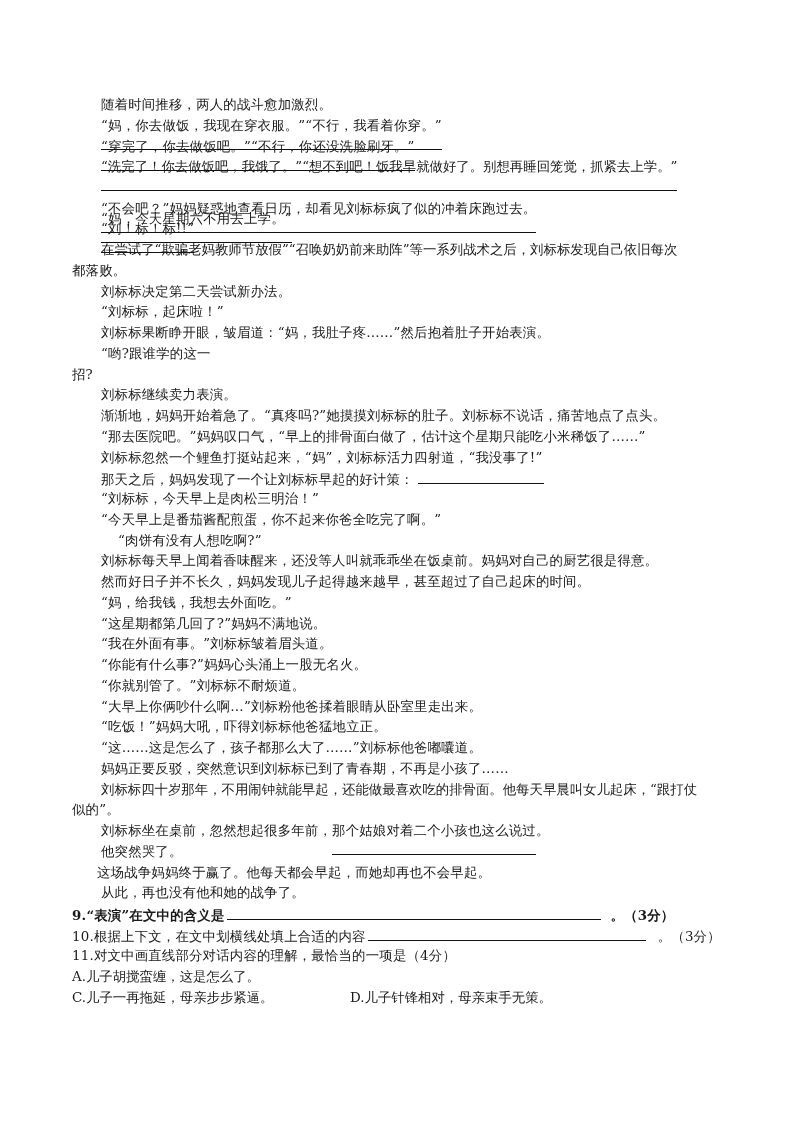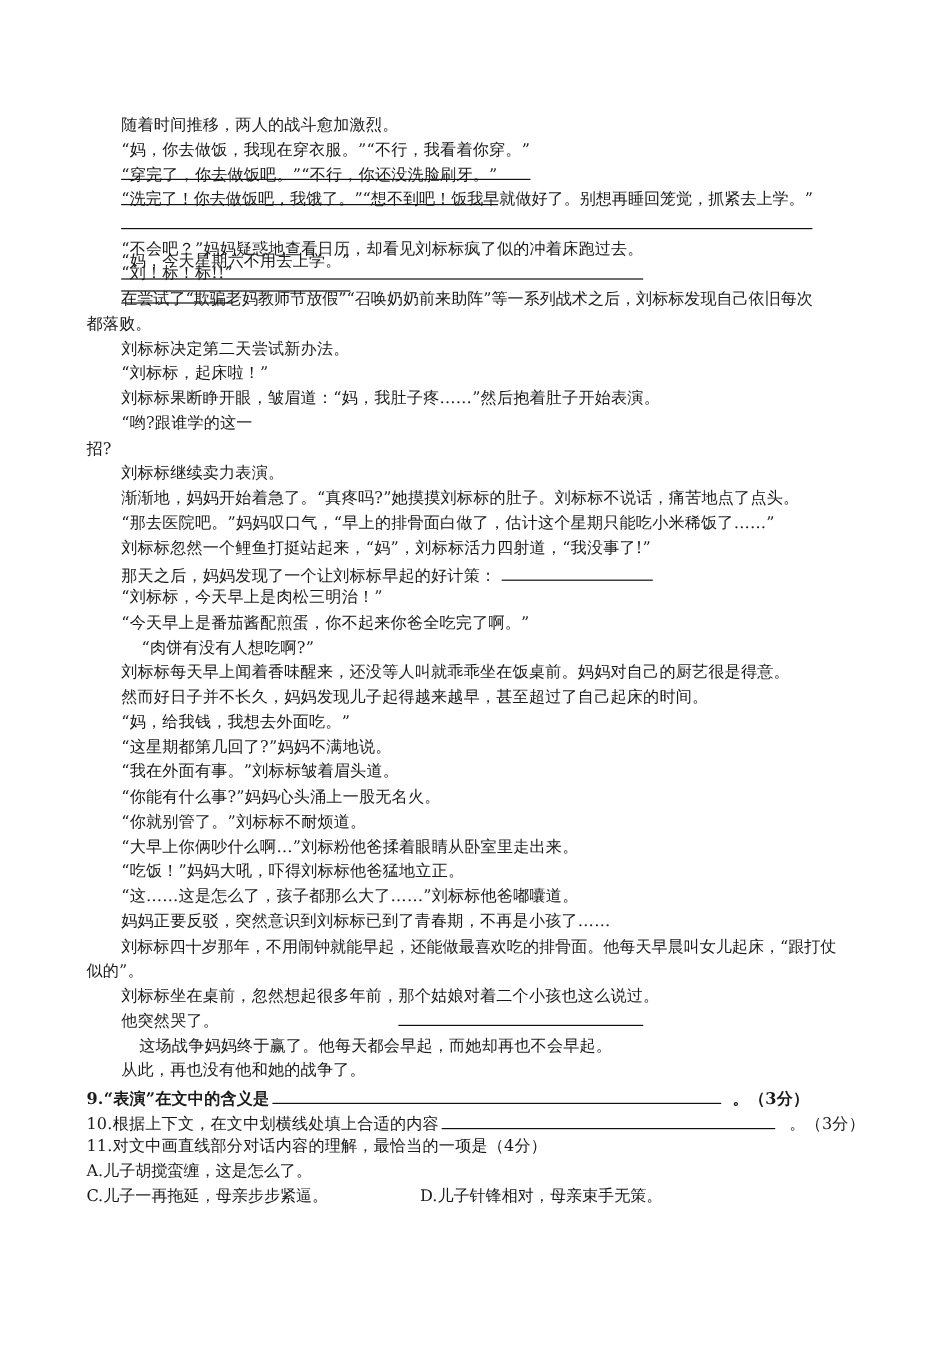--- a/index.html
+++ b/index.html
@@ -52,21 +52,21 @@
   <div class="line" style="left:101px; top:656px;"><span>“你能有什么事?”妈妈心头涌上一股无名火。</span></div>
   <div class="line" style="left:101px; top:677px;"><span>“你就别管了。”刘标标不耐烦道。</span></div>
   <div class="line" style="left:101px; top:698px;"><span>“大早上你俩吵什么啊…”刘标粉他爸揉着眼睛从卧室里走出来。</span></div>
   <div class="line" style="left:101px; top:718px;"><span>“吃饭！”妈妈大吼，吓得刘标标他爸猛地立正。</span></div>
   <div class="line" style="left:101px; top:739px;"><span>“这……这是怎么了，孩子都那么大了……”刘标标他爸嘟囔道。</span></div>
   <div class="line" style="left:101px; top:760px;"><span>妈妈正要反驳，突然意识到刘标标已到了青春期，不再是小孩了……</span></div>
   <div class="line" style="left:101px; top:781px; letter-spacing:0px;"><span>刘标标四十岁那年，不用闹钟就能早起，还能做最喜欢吃的排骨面。他每天早晨叫女儿起床，“跟打仗</span></div>
   <div class="line" style="left:72px; top:801px;"><span>似的”。</span></div>
   <div class="line" style="left:101px; top:822px;"><span>刘标标坐在桌前，忽然想起很多年前，</span><span class="u">那个姑娘对着二个小孩也这么说过</span><span>。</span></div>
   <div class="line" style="left:101px; top:843px;"><span>他突然哭了。</span></div>
-  <div class="line" style="left:116px; top:864px;"><span>这场战争妈妈终于赢了。他每天都会早起，而她却再也不会早起。</span></div>
+  <div class="line" style="left:97px; top:864px;"><span>这场战争妈妈终于赢了。他每天都会早起，而她却再也不会早起。</span></div>
   <div class="line" style="left:101px; top:884px;"><span>从此，再也没有他和她的战争了。</span></div>
 
   <div class="line" style="left:72px; top:905px;font-weight:bold;">
     <span>9.“表演”在文中的含义是</span><span class="blank" style="width:374px; margin-left:2px;"></span><span style="margin-left:10px;">。（3分）</span>
   </div>
   <div class="line" style="left:72px; top:926px;">
     <span>10.根据上下文，在文中划横线处填上合适的内容</span><span class="blank" style="width:278px; margin-left:2px;"></span><span style="margin-left:12px;">。（3分）</span>
   </div>
   <div class="line" style="left:72px; top:947px;"><span>11.对文中画直线部分对话内容的理解，最恰当的一项是（4分）</span></div>
 

